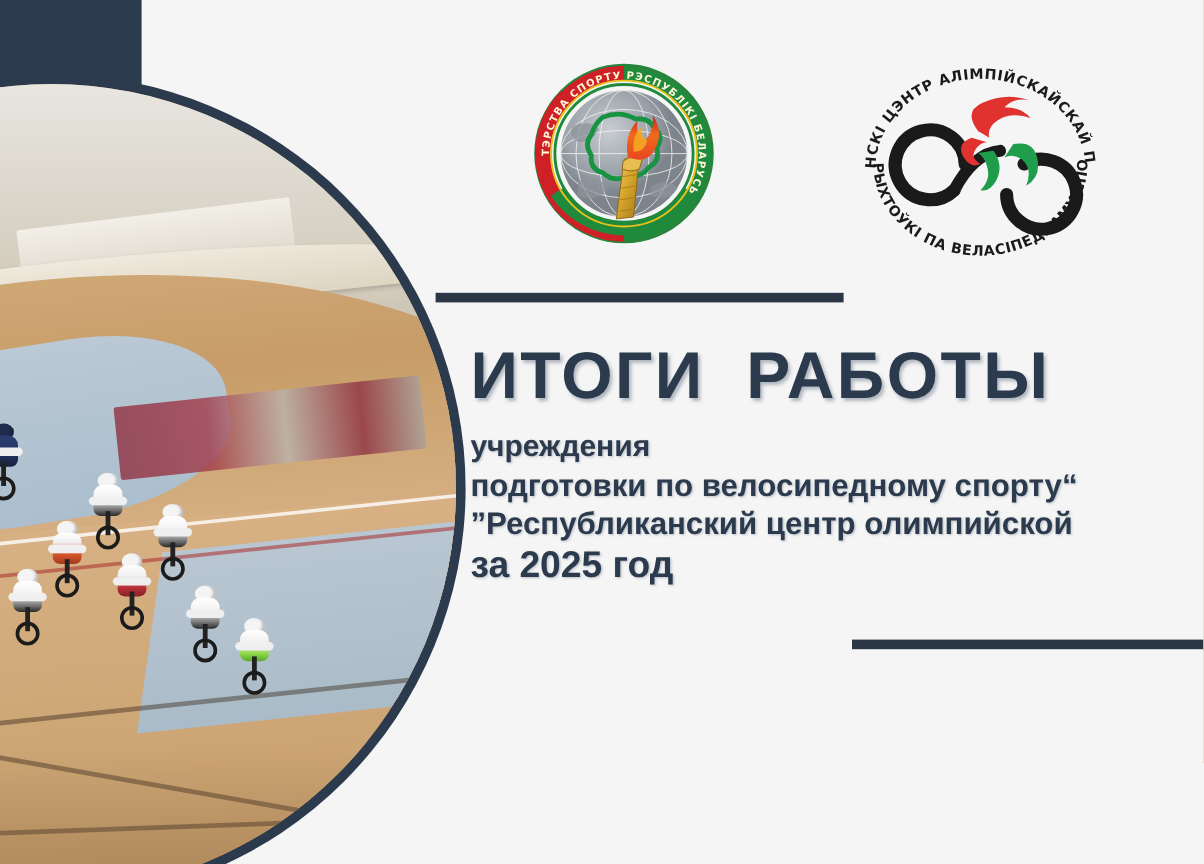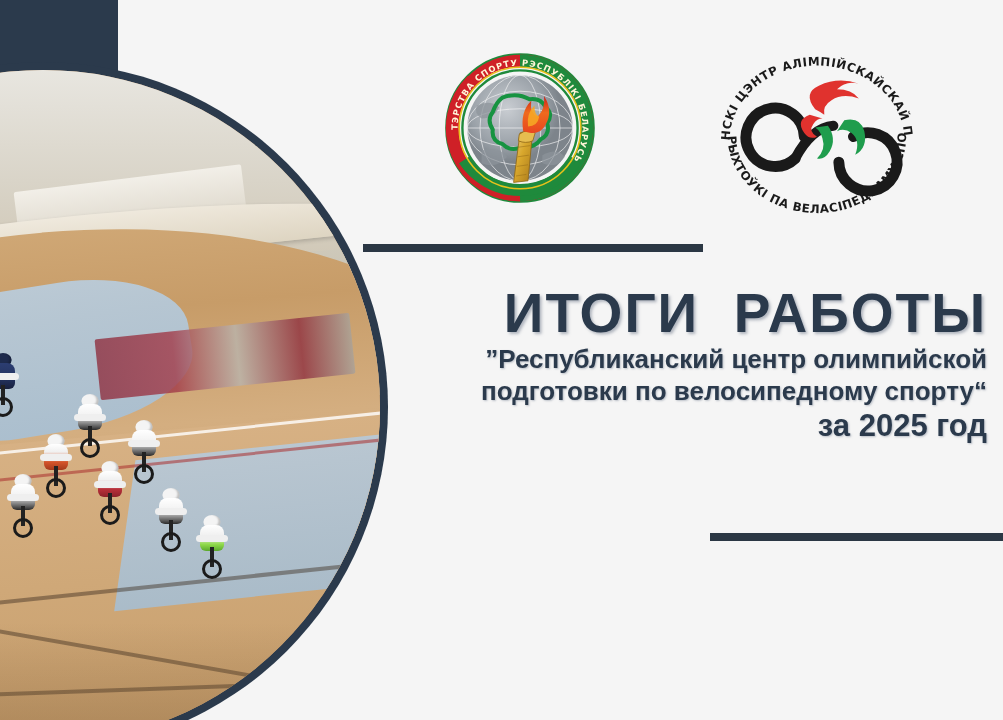--- a/index.html
+++ b/index.html
@@ -161,22 +161,22 @@
     position:absolute; left:363px; top:244px; width:340px; height:8px;
     background:#2b3744; z-index:3;
   }
   .rule-bottom {
     position:absolute; left:710px; top:533px; width:293px; height:8px;
     background:#2b3744; z-index:3;
   }
 
   
   .title-block {
-    position:absolute; left:376px; top:285px; width:611px;
-    text-align:right; z-index:3;
+    position:absolute; left:392px; top:285px; width:611px;
+    text-align:left; z-index:3;
   }
   .main-title {
     font-size:55px; font-weight:bold; color:#2b3a4c;
     letter-spacing:2px; line-height:1.05;
     text-shadow:2px 2px 3px rgba(120,130,145,.55);
     white-space:pre;
   }
   .sub-line {
     color:#2b3a4c; font-weight:bold; line-height:1.24;
     text-shadow:1px 1px 2px rgba(130,140,155,.5);
@@ -389,18 +389,19 @@
       <path d="M150,86 q18,-4 22,12 q4,18 -10,26 q6,-16 -4,-24 q-8,-6 -16,-2 Z" fill="#1f9d4d"></path>
       <path d="M132,92 q10,14 2,28 q-6,10 -14,8 q10,-10 6,-22 q-2,-8 -8,-12 Z" fill="#1f9d4d"></path>
     </svg>
   </div>
 
   <div class="rule-top"></div>
   <div class="rule-bottom"></div>
 
   <div class="title-block">
     <div class="main-title">ИТОГИ  РАБОТЫ</div>
+    <div class="sub-line sub-1">учреждения</div>
+    <div class="sub-line sub-3">подготовки по велосипедному спорту“</div>
     <div class="sub-line sub-2">”Республиканский центр олимпийской</div>
-    <div class="sub-line sub-3">подготовки по велосипедному спорту“</div>
     <div class="sub-line sub-4">за 2025 год</div>
   </div>
 
 </div>
 
 </body></html>

